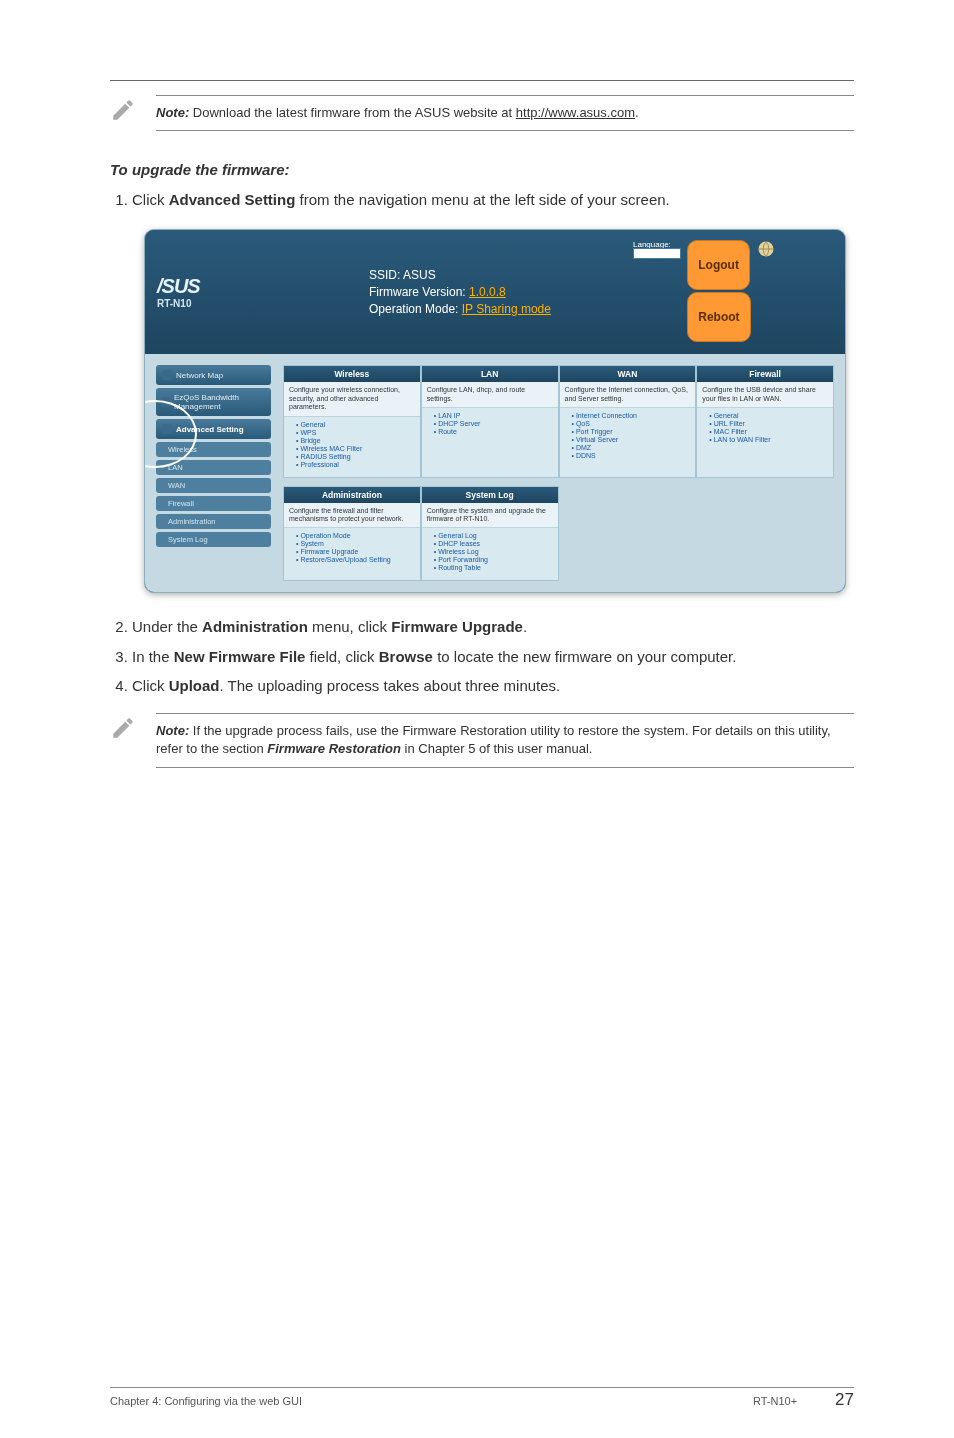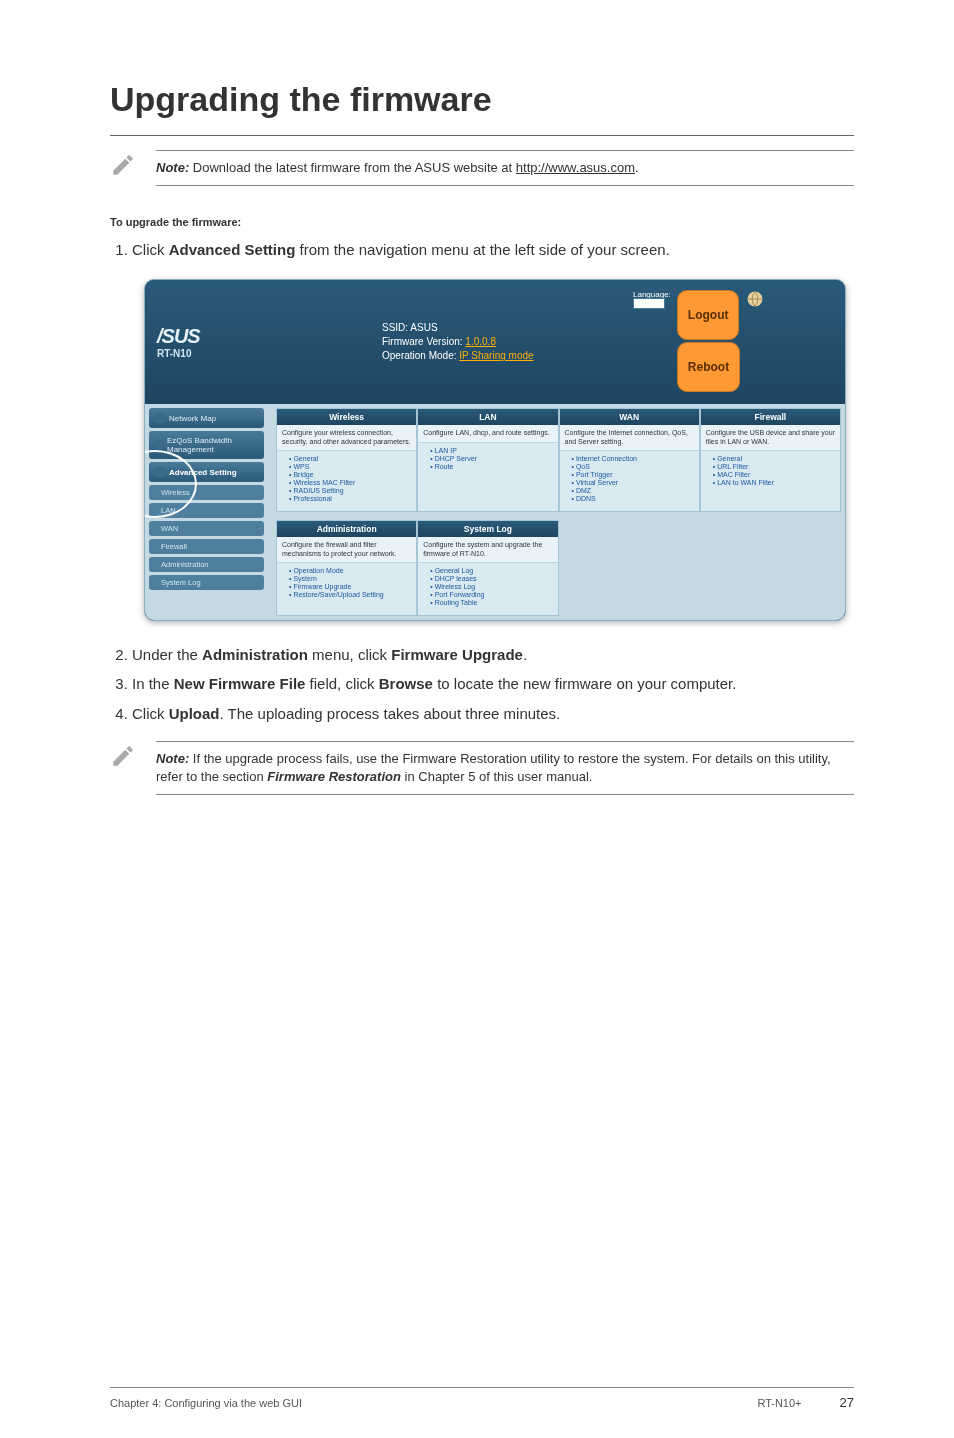--- a/index.html
+++ b/index.html
@@ -44,23 +44,24 @@
       border-top: 1px solid #888;
       border-bottom: 1px solid #888;
       padding: 8px 0;
       font-size: 13px;
       line-height: 1.4;
       flex: 1;
     }
     .note-text .bold { font-weight: bold; font-style: italic; }
     .note-text a { color: #333; text-decoration: underline; text-align: right; }
     h2.subheading {
-      font-size: 11px;
+      font-size: 15px;
       font-weight: bold;
       margin: 30px 0 10px 0;
+      font-style: italic;
     }
     ol {
       margin: 0 0 16px 0;
       padding-left: 22px;
       font-size: 15px;
       line-height: 1.55;
     }
     ol li { margin-bottom: 6px; }
     ol li .bold { font-weight: bold; }
     .screenshot-wrap {
@@ -94,54 +95,53 @@
       letter-spacing: -1px;
       color: #e6f2f8;
     }
     .model {
       font-size: 10px;
       font-weight: bold;
       color: #cfe6f0;
     }
     .ssid-area {
       flex: 1;
-      font-size: 10px;
+      font-size: 12px;
       line-height: 1.4;
-      margin-left: 13px;
     }
     .ssid-area .ssid-link { color: #ffb000; text-decoration: underline; }
     .right-area {
       width: 200px;
       display: flex;
       align-items: flex-start;
       gap: 6px;
       margin-left: 48px;
     }
     .lang-area { font-size: 8px; }
     .lang-select {
       background: #fff;
       font-size: 8px;
       border: 1px solid #4a7a9a;
-      padding: 0 2px;
+      padding: 0 10px;
     }
     .btn-pill {
       display: inline-block;
       background: #ff9933;
       color: #5a3000;
       border-radius: 10px;
       padding: 17px 10px;
       font-size: 12px;
       font-weight: bold;
       margin-bottom: 2px;
       border: 1px solid #cc7722;
     }
     .router-body {
       display: flex;
       background: #c5d9e2;
-      padding: 4px;
+      padding: 11px;
       gap: 12px;
       position: relative;
     }
     .callout-circle {
       position: absolute;
       left: -32px;
       top: 46px;
       width: 80px;
       height: 64px;
       border: 2px solid #fff;
@@ -226,28 +226,27 @@
       position: absolute;
       bottom: 28px;
       left: 110px;
       right: 100px;
       font-size: 11px;
       color: #555;
       display: flex;
       justify-content: space-between;
       align-items: baseline;
     }
-    .footer .pageno { font-size: 13px; color: #333; margin-left: 18px; }
+    .footer .pageno { font-size: 17px; color: #333; margin-left: 18px; }
     .footer-right { display: flex; align-items: baseline; gap: 20px; }
   </style>
 </head>
 <body>
 
 <div class="page">
-  <h1>Upgrading the firmware</h1>
   <div class="hr-line"></div>
 
   <div class="note-block">
     <svg class="note-icon" viewBox="0 0 24 24">
         <path fill="#aaa" d="M3 17.25V21h3.75L17.81 9.94l-3.75-3.75L3 17.25zM20.71 7.04a1 1 0 0 0 0-1.41l-2.34-2.34a1 1 0 0 0-1.41 0l-1.83 1.83 3.75 3.75 1.83-1.83z"></path>
       </svg>
     <div class="note-text">
       <span class="bold">Note:</span><span> Download the latest firmware from the ASUS website at </span><a href="#">http://www.asus.com</a><span>.</span>
     </div>
   </div>

